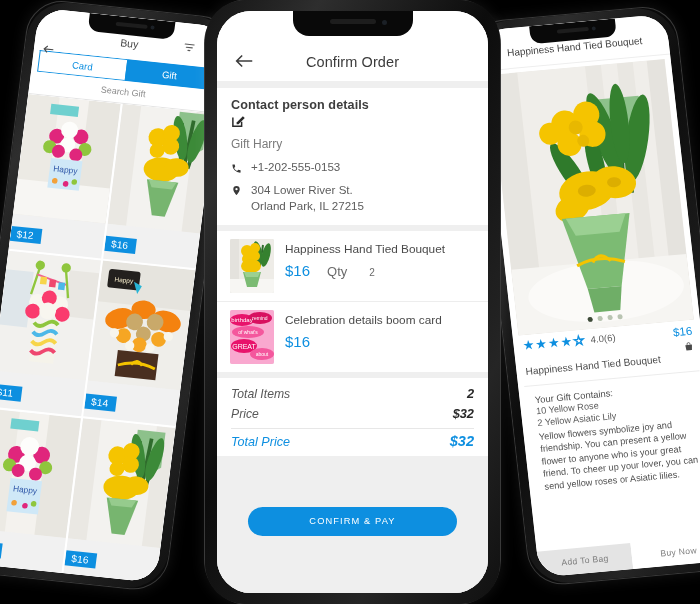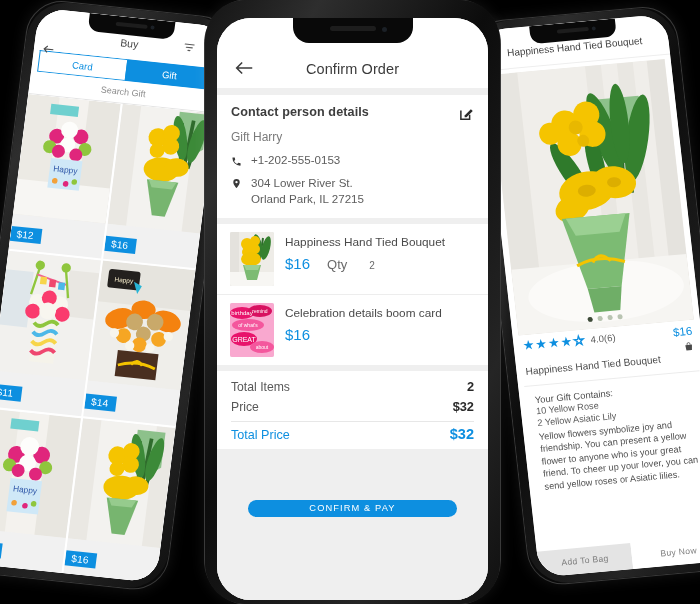--- a/index.html
+++ b/index.html
@@ -14,64 +14,64 @@
   .phone .bezel{position:absolute;inset:0;border-radius:40px;
          background:linear-gradient(120deg,#141414 0%,#2e2e2e 18%,#0c0c0c 45%,#252525 78%,#101010 100%);}
   .phone .screen{position:absolute;background:#fff;overflow:hidden;}
 
   .notch{position:absolute;background:#090909;border-radius:0 0 16px 16px;z-index:30;}
   .speaker{position:absolute;background:#1d1d1d;border-radius:4px;}
   .cam{position:absolute;background:#1b2026;border-radius:50%;}
 
   
   #phone-center{left:205px;top:0px;width:295px;height:604px;border-radius:44px;}
-  #phone-center .screen{left:12px;top:11px;right:12px;bottom:11px;width:271px;height:582px;border-radius:34px;margin-top:7px;}
+  #phone-center .screen{left:12px;top:11px;right:12px;bottom:11px;width:271px;height:582px;border-radius:34px;}
   #phone-center .notch{left:50%;transform:translateX(-50%);top:0;width:120px;height:25px;}
   #phone-center .speaker{left:50%;transform:translateX(-50%);top:8px;width:46px;height:5px;}
   #phone-center .cam{right:26px;top:9px;width:5px;height:5px;}
 
   .c-wrap{position:absolute;inset:0;background:#efefef;display:flex;flex-direction:column;}
   .c-appbar{background:#fff;height:59px;display:flex;align-items:flex-end;padding-bottom:11px;position:relative;flex:0 0 auto;}
   .c-back{position:absolute;left:16px;bottom:9px;width:22px;height:22px;cursor:pointer;}
   .c-title{width:100%;text-align:center;font-size:14.5px;color:#3b3b3b;letter-spacing:.1px;}
 
   .card{background:#fff;margin-top:7px;}
   .c-contact{padding:10px 14px 12px 14px;}
-  .c-contact-head{display:flex;align-items:flex-start;justify-content:space-between;}
+  .c-contact-head{display:flex;align-items:flex-start;justify-content:space-between;flex-direction:column;}
   .c-contact-title{font-size:12.6px;color:#3d3d3d;font-weight:600;letter-spacing:.1px;}
   .c-edit{width:15px;height:15px;cursor:pointer;flex:0 0 auto;margin-top:1px;}
   .c-name{font-size:12px;color:#7b7b7b;margin-top:9px;}
   .c-row{display:flex;align-items:flex-start;margin-top:8px;gap:9px;}
   .c-row .ic{width:11px;height:14px;flex:0 0 11px;margin-top:1px;}
   .c-row .tx{font-size:11.6px;color:#5d5d5d;line-height:1.32;}
 
   .c-items{background:#fff;margin-top:6px;}
   .c-item{display:flex;padding:8px 13px;gap:11px;align-items:flex-start;border-bottom:1px solid #ededed;}
   .c-item:last-child{border-bottom:none;}
   .c-thumb{width:44px;height:54px;flex:0 0 44px;border-radius:2px;overflow:hidden;background:#ddd;position:relative;}
   .c-itxt{padding-top:3px;}
   .c-iname{font-size:11.8px;color:#4a4a4a;}
   .c-iprice-row{display:flex;align-items:baseline;gap:17px;margin-top:6px;}
   .c-iprice{font-size:15px;color:#0e8fe0;font-weight:500;}
   .c-qty{font-size:13px;color:#6a6a6a;}
   .c-qtyv{font-size:10px;color:#6a6a6a;margin-left:5px;}
 
   .c-tot{background:#fff;margin-top:6px;padding:6px 14px 4px 14px;}
-  .c-trow{display:flex;justify-content:space-between;align-items:baseline;padding:2.5px 0;}
+  .c-trow{display:flex;justify-content:space-between;align-items:baseline;padding:2.5px 0;font-style:italic;}
   .c-tlabel{font-size:12.2px;color:#585858;}
   .c-tval{font-size:12.8px;color:#2a2a2a;font-weight:600;}
   .c-sep{height:1px;background:#e7e7e7;margin:4px 0 2px 0;}
   .c-trow.final .c-tlabel{color:#0e8fe0;font-size:12.6px;}
   .c-trow.final .c-tval{color:#0e8fe0;font-size:14.5px;font-weight:600;}
 
   .c-foot{flex:1 1 auto;background:#efefef;display:flex;flex-direction:column;
           align-items:center;justify-content:flex-start;padding-top:40px;}
   .c-eta{font-size:11.3px;color:#6e6e6e;}
   .c-eta b{color:#2c2c2c;font-weight:700;}
-  .c-pay{margin-top:11px;width:209px;height:17px;border-radius:16px;background:#0d8fe0;
+  .c-pay{margin-top:11px;width:209px;height:29px;border-radius:16px;background:#0d8fe0;
          color:#fff;font-size:9.3px;letter-spacing:1.1px;display:flex;align-items:center;
          justify-content:center;cursor:pointer;border:none;font-family:"Liberation Sans",sans-serif;}
 
   
   #phone-left{left:-6px;top:18px;width:206px;height:576px;border-radius:34px;
               transform:rotate(7.2deg) skewY(-1.2deg);transform-origin:100% 50%;}
   #phone-left .screen{left:9px;top:8px;width:188px;height:560px;border-radius:27px;}
   #phone-left .notch{left:50%;transform:translateX(-50%);top:0;width:86px;height:18px;border-radius:0 0 11px 11px;}
   #phone-left .speaker{left:50%;transform:translateX(-50%);top:6px;width:32px;height:4px;}
   #phone-left .cam{right:20px;top:6px;width:4px;height:4px;}

